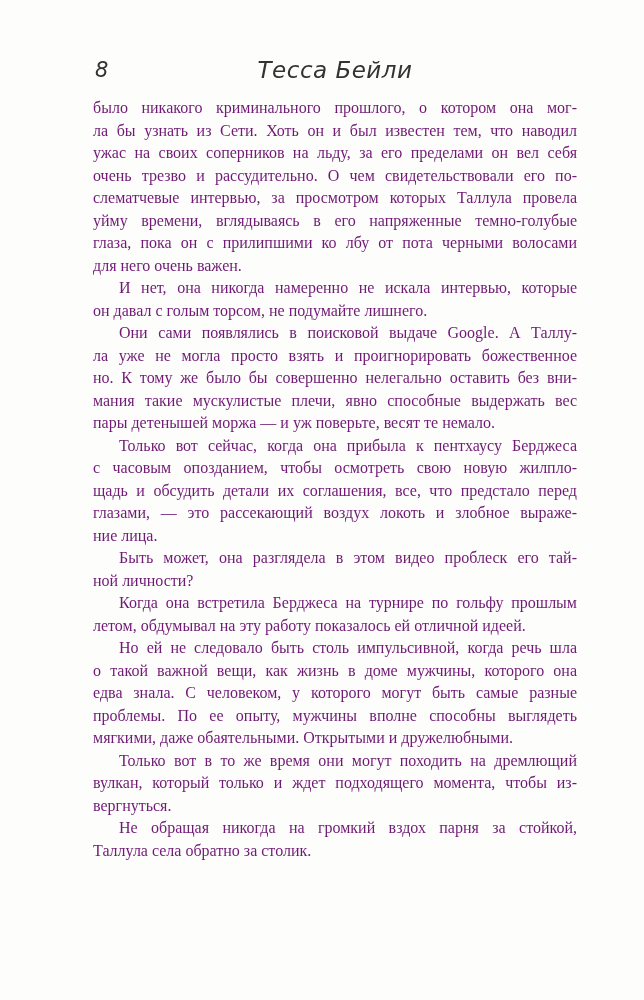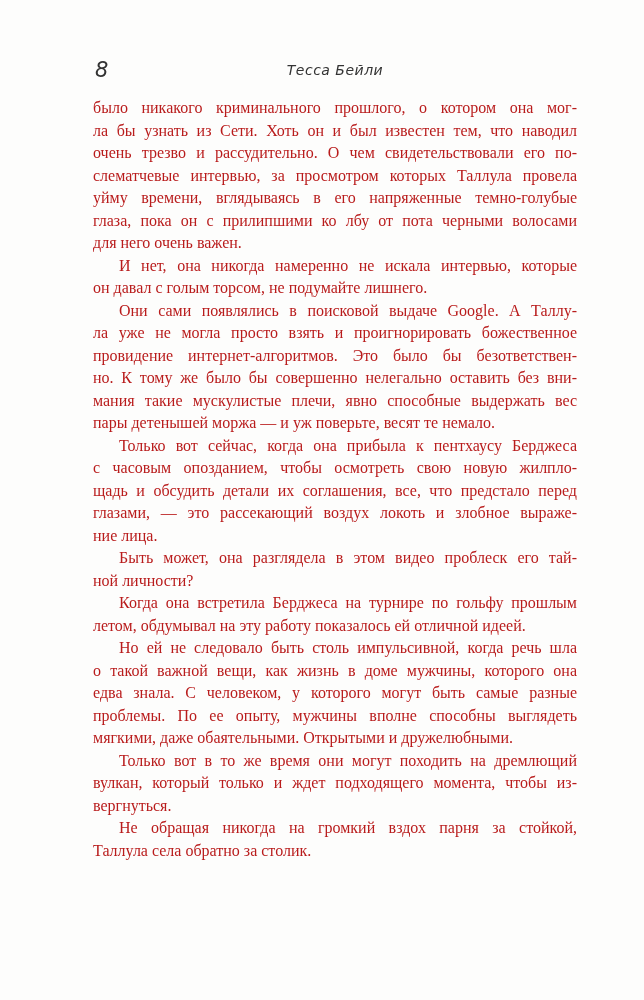--- a/index.html
+++ b/index.html
@@ -30,33 +30,33 @@
   .page-number {
     position: absolute;
     left: 2px;
     top: 0;
     font-size: 21px;
     line-height: 24px;
   }
   .running-head {
     display: block;
     text-align: center;
-    font-size: 14px;
+    font-size: 23px;
     line-height: 24px;
     letter-spacing: 0.5px;
   }
   
   .body-text {
     position: absolute;
     top: 97px;
     left: 93px;
     width: 484px;
     font-size: 16px;
     line-height: 22.5px;
-    color: #b91c1c;
+    color: #701a75;
   }
   .para { margin: 0; padding: 0; }
   .line {
     text-align: justify;
     text-align-last: justify;
     white-space: normal;
   }
   .line--last {
     text-align-last: left;
   }
@@ -70,34 +70,34 @@
 
 <div class="page">
   <div class="page-header">
     <span class="page-number">8</span>
     <span class="running-head">Тесса Бейли</span>
   </div>
   <div class="body-text">
       <div class="para">
         <div class="line"><span>было никакого криминального прошлого, о котором она мог-</span></div>
         <div class="line"><span>ла бы узнать из Сети. Хоть он и был известен тем, что наводил</span></div>
+        <div class="line"><span>ужас на своих соперников на льду, за его пределами он вел себя</span></div>
         <div class="line"><span>очень трезво и рассудительно. О чем свидетельствовали его по-</span></div>
         <div class="line"><span>слематчевые интервью, за просмотром которых Таллула провела</span></div>
         <div class="line"><span>уйму времени, вглядываясь в его напряженные темно-голубые</span></div>
         <div class="line"><span>глаза, пока он с прилипшими ко лбу от пота черными волосами</span></div>
         <div class="line line--last"><span>для него очень важен.</span></div>
       </div>
       <div class="para">
         <div class="line line--indent"><span>И нет, она никогда намеренно не искала интервью, которые</span></div>
         <div class="line line--last"><span>он давал с голым торсом, не подумайте лишнего.</span></div>
       </div>
       <div class="para">
         <div class="line line--indent"><span>Они сами появлялись в поисковой выдаче Google. А Таллу-</span></div>
         <div class="line"><span>ла уже не могла просто взять и проигнорировать божественное</span></div>
-        <div class="line"><span>провидение интернет-алгоритмов. Это было бы безответствен-</span></div>
         <div class="line"><span>но. К тому же было бы совершенно нелегально оставить без вни-</span></div>
         <div class="line"><span>мания такие мускулистые плечи, явно способные выдержать вес</span></div>
         <div class="line line--last"><span>пары детенышей моржа — и уж поверьте, весят те </span><span class="em">немало</span><span>.</span></div>
       </div>
       <div class="para">
         <div class="line line--indent"><span>Только вот сейчас, когда она прибыла к пентхаусу Берджеса</span></div>
         <div class="line"><span>с часовым опозданием, чтобы осмотреть свою новую жилпло-</span></div>
         <div class="line"><span>щадь и обсудить детали их соглашения, все, что предстало перед</span></div>
         <div class="line"><span>глазами, — это рассекающий воздух локоть и злобное выраже-</span></div>
         <div class="line line--last"><span>ние лица.</span></div>

